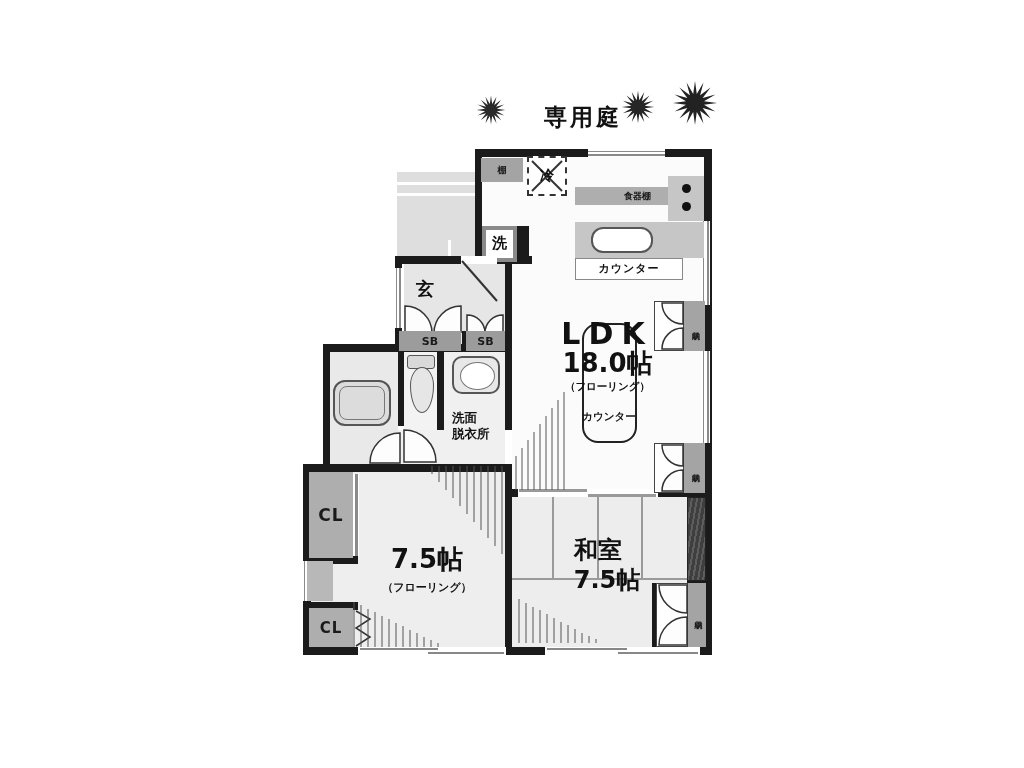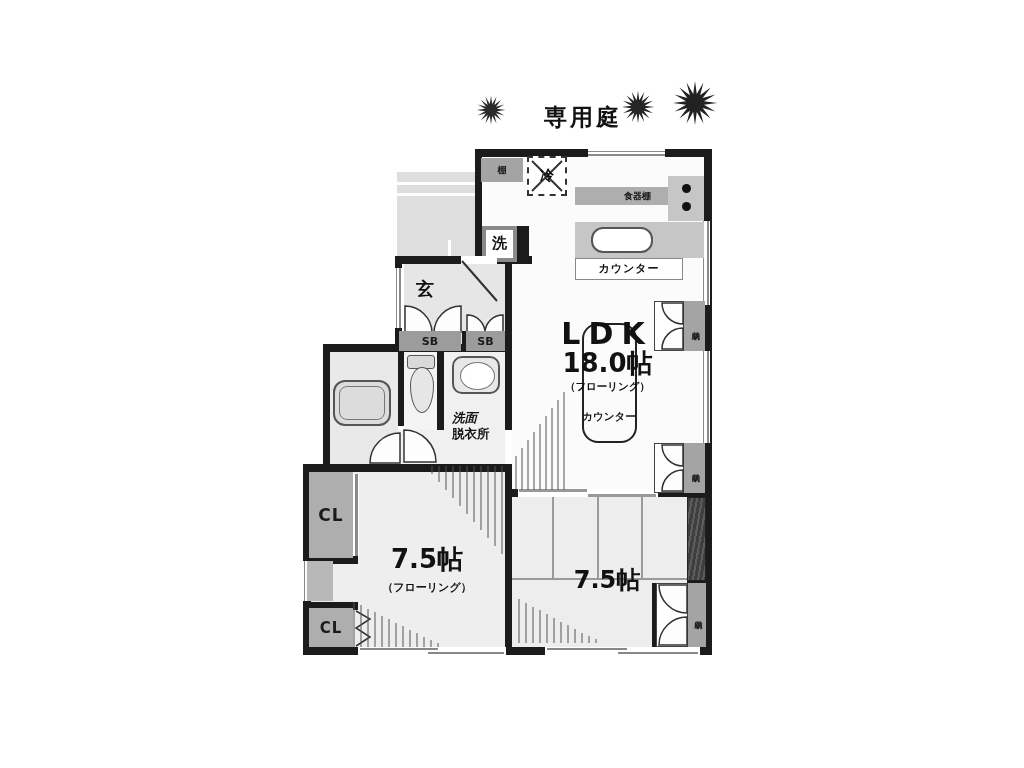--- a/index.html
+++ b/index.html
@@ -148,21 +148,21 @@
   </svg>
 
   <div class="abs" style="left:333px;top:380px;width:58px;height:46px;background:#dcdcdc;border:2px solid #555;border-radius:12px;box-sizing:border-box;">
     <div class="abs" style="left:4px;top:4px;right:4px;bottom:4px;border:1px solid #777;border-radius:8px;"></div>
   </div>
   <div class="abs" style="left:407px;top:355px;width:28px;height:14px;background:#d9d9d9;border:1.5px solid #555;border-radius:3px;box-sizing:border-box;"></div>
   <div class="abs" style="left:410px;top:367px;width:24px;height:46px;background:#e6e6e6;border:1.5px solid #555;border-radius:50% 50% 50% 50%/40% 40% 60% 60%;box-sizing:border-box;"></div>
   <div class="abs" style="left:452px;top:356px;width:48px;height:38px;background:#e8e8e8;border:2px solid #555;border-radius:10px;box-sizing:border-box;">
     <div class="abs" style="left:6px;top:4px;width:33px;height:26px;background:#fff;border:1px solid #777;border-radius:50%;"></div>
   </div>
-  <div class="lbl" style="left:452px;top:411px;font-size:12.5px;font-style:italic;">洗面</div>
+  <div class="lbl" style="left:452px;top:411px;font-size:12.5px;">洗面</div>
   <div class="lbl" style="left:452px;top:427px;font-size:12.5px;">脱衣所</div>
   <svg class="abs" style="left:360px;top:429px;" width="42" height="36">
     <path d="M40,34 L40,4 A30,30 0 0 0 10,34 Z" fill="#fdfdfd" stroke="#333" stroke-width="1.5"></path>
   </svg>
   <svg class="abs" style="left:402px;top:427px;" width="38" height="37">
     <path d="M2,35 L2,3 A32,32 0 0 1 34,35 Z" fill="#fdfdfd" stroke="#333" stroke-width="1.5"></path>
   </svg>
 
   <div class="abs" style="left:582px;top:323px;width:55px;height:120px;border:2.5px solid #222;border-radius:16px;box-sizing:border-box;"></div>
   <div class="lbl ctr" style="left:552px;top:318px;width:110px;font-size:30px;letter-spacing:8px;">LDK</div>
@@ -211,20 +211,21 @@
     <polyline points="2,1 16,9 2,18 16,27 2,36" fill="none" stroke="#333" stroke-width="1.5"></polyline>
   </svg>
 
   <div class="lbl ctr" style="left:352px;top:546px;width:150px;font-size:26px;">7.5帖</div>
   <div class="lbl ctr" style="left:352px;top:582px;width:150px;font-size:11px;">（フローリング）</div>
 
   <div class="abs" style="left:552px;top:497px;width:2px;height:81px;background:#9a9a9a;"></div>
   <div class="abs" style="left:597px;top:497px;width:2px;height:81px;background:#9a9a9a;"></div>
   <div class="abs" style="left:641px;top:497px;width:2px;height:81px;background:#9a9a9a;"></div>
   <div class="abs" style="left:512px;top:578px;width:175px;height:2px;background:#9a9a9a;"></div>
+  <div class="lbl ctr" style="left:523px;top:538px;width:150px;font-size:24px;">和室</div>
   <div class="lbl ctr" style="left:532px;top:568px;width:150px;font-size:24px;">7.5帖</div>
 
   <svg class="abs" style="left:514px;top:388px;" width="52" height="102">
     <line x1="2" y1="68" x2="2" y2="102" stroke="#555"></line>
       <line x1="8" y1="60" x2="8" y2="102" stroke="#555"></line>
     <line x1="14" y1="52" x2="14" y2="102" stroke="#555"></line>
       <line x1="20" y1="44" x2="20" y2="102" stroke="#555"></line>
     <line x1="26" y1="36" x2="26" y2="102" stroke="#555"></line>
       <line x1="32" y1="28" x2="32" y2="102" stroke="#555"></line>
     <line x1="38" y1="20" x2="38" y2="102" stroke="#555"></line>

